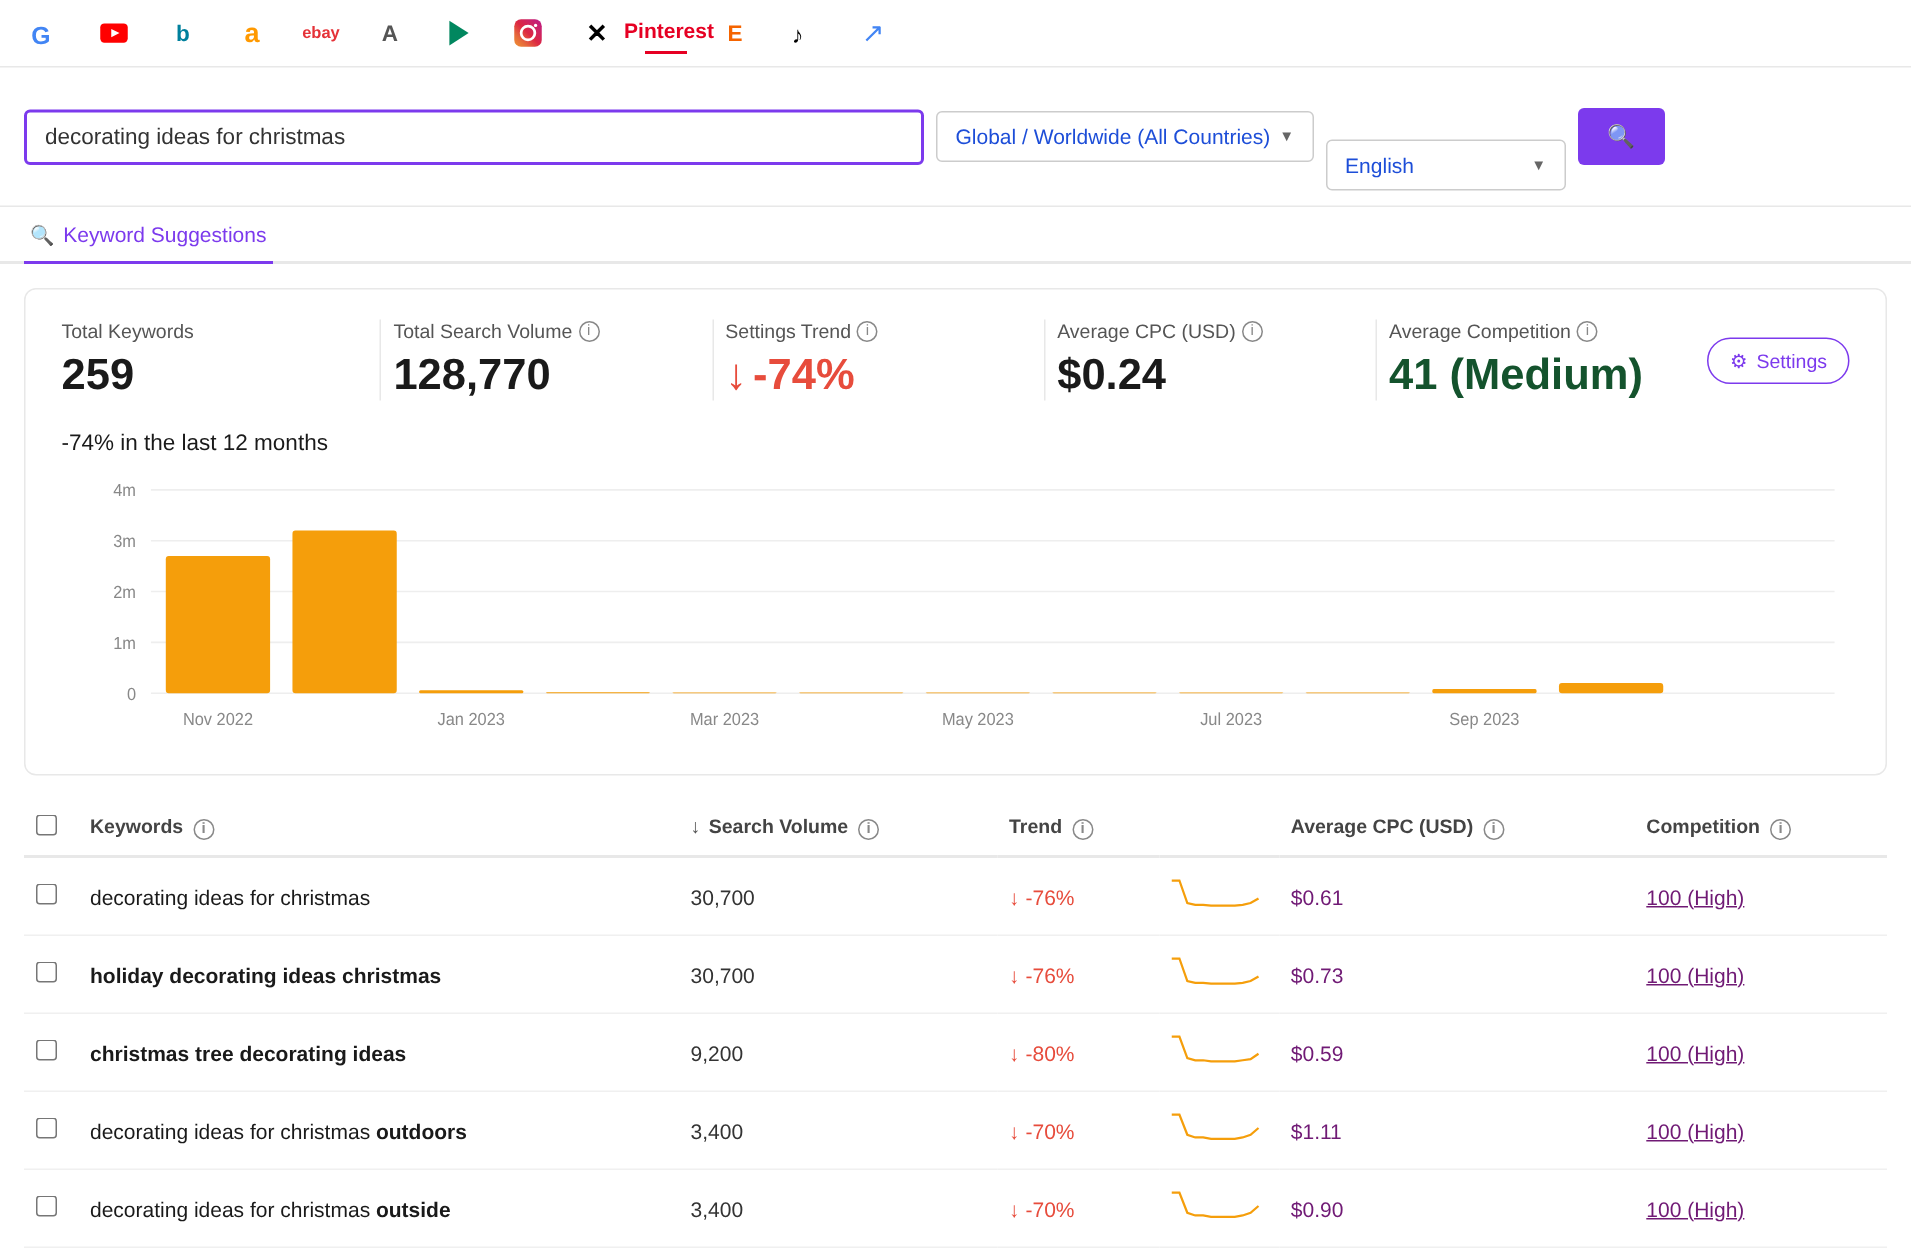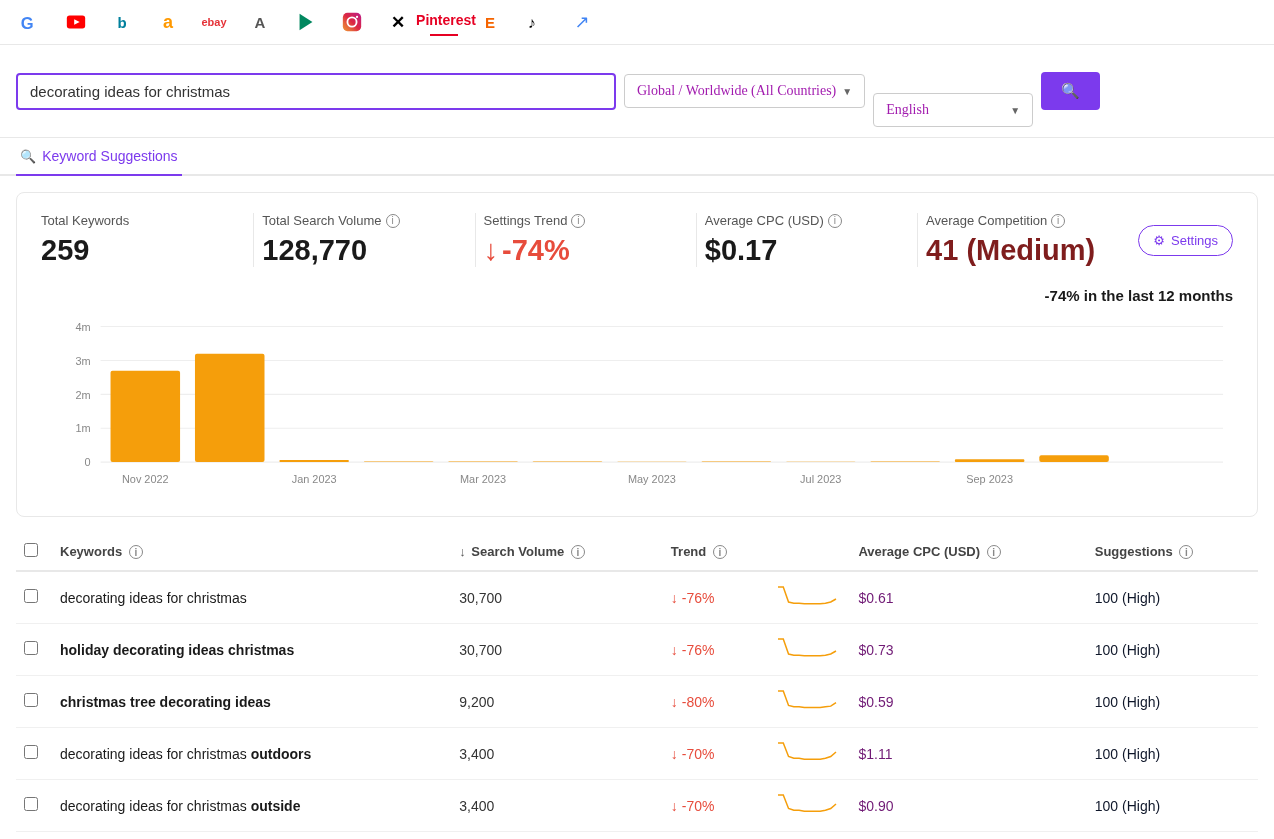--- a/index.html
+++ b/index.html
@@ -10,60 +10,60 @@
     .nav-icon { width: 28px; height: 28px; display: flex; align-items: center; justify-content: center; cursor: pointer; font-size: 18px; }
     .nav-icon.pinterest { color: #E60023; font-weight: bold; border-bottom: 2px solid #E60023; padding-bottom: 2px; }
     .nav-icon svg { width: 22px; height: 22px; }
 
     
     .search-bar { display: flex; align-items: center; padding: 10px 16px; gap: 8px; border-bottom: 1px solid #e8e8e8; }
     .search-input-wrap { display: flex; align-items: center; border: 2px solid #7c3aed; border-radius: 4px; flex: 1; max-width: 600px; padding: 8px 12px; }
     .search-input-wrap input { border: none; outline: none; font-size: 15px; width: 100%; color: #333; }
     .country-select, .lang-select { display: flex; align-items: center; border: 1px solid #ccc; border-radius: 4px; padding: 8px 12px; background: #fff; gap: 6px; cursor: pointer; min-width: 160px; justify-content: space-between; }
     .lang-select { min-width: 160px; margin-top: 38px; }
-    .select-text { font-size: 14px; color: #a21caf; font-family: Liberation Serif, serif; }
+    .select-text { font-size: 14px; color: #1d4ed8; }
     .chevron { font-size: 10px; color: #666; }
     .search-btn { background: #7c3aed; color: #fff; border: none; border-radius: 4px; padding: 10px 20px; cursor: pointer; display: flex; align-items: center; gap: 6px; font-size: 15px; }
 
     
     .tabs { display: flex; padding: 0 16px; border-bottom: 2px solid #e8e8e8; }
     .tab { padding: 10px 4px; margin-right: 24px; color: #7c3aed; font-size: 14px; font-weight: 500; cursor: pointer; display: flex; align-items: center; gap: 6px; border-bottom: 2px solid #7c3aed; margin-bottom: -2px; }
     .tab-icon { color: #7c3aed; font-size: 13px; }
 
     
     .stats-panel { margin: 16px; background: #fff; border: 1px solid #e8e8e8; border-radius: 8px; padding: 20px 24px; }
     .stats-row { display: flex; align-items: center; gap: 0; margin-bottom: 20px; }
     .stat-item { display: flex; flex-direction: column; gap: 6px; flex: 1; }
     .stat-item + .stat-item { border-left: 1px solid #e8e8e8; padding-left: 8px; }
     .stat-label { font-size: 13px; color: #555; display: flex; align-items: center; gap: 4px; }
     .stat-value { font-size: 29px; font-weight: 600; color: #1a1a1a; }
-    .stat-value.orange { color: #7f1d1d; }
+    .stat-value.orange { color: #14532d; }
     .stat-value.red { color: #e74c3c; display: flex; align-items: center; gap: 4px; }
     .info-icon { display: inline-flex; align-items: center; justify-content: center; width: 14px; height: 14px; border-radius: 50%; border: 1px solid #888; color: #888; font-size: 10px; cursor: pointer; }
     .settings-btn { margin-left: auto; border: 1.5px solid #7c3aed; color: #7c3aed; background: #fff; border-radius: 20px; padding: 7px 14px; cursor: pointer; display: flex; align-items: center; gap: 6px; font-size: 13px; white-space: nowrap; }
 
     
     .chart-section { margin-top: 16px; }
-    .chart-title { text-align: right; font-size: 15px; font-weight: 700; color: #1a1a1a; margin-bottom: 12px; }
+    .chart-title { text-align: left; font-size: 15px; font-weight: 400; color: #1a1a1a; margin-bottom: 12px; }
     .chart-container { position: relative; height: 180px; }
     .chart-svg { width: 100%; height: 100%; }
 
     
     .table-section { margin: 16px; }
     table { width: 100%; border-collapse: collapse; }
     thead tr { border-bottom: 2px solid #e8e8e8; }
     th { padding: 10px 8px; font-size: 13px; font-weight: 600; color: #444; text-align: left; white-space: nowrap; }
     th .info-icon { margin-left: 3px; }
     td { padding: 12px 8px; font-size: 14px; color: #333; border-bottom: 1px solid #f0f0f0; vertical-align: middle; }
     .td-keyword { color: #1a1a1a; }
     .td-keyword b { font-weight: 700; }
     .td-vol { color: #333; }
     .td-trend { color: #e74c3c; font-weight: 500; display: flex; align-items: center; gap: 4px; }
     .td-cpc { color: #701a75; }
-    .td-comp { color: #0f172a; font-weight: 500; }
+    .td-comp { color: #701a75; font-weight: 500; text-decoration: underline; }
     .trend-sparkline { width: 60px; height: 24px; }
     .sort-arrow { color: #555; margin-right: 2px; }
     .checkbox { width: 14px; height: 14px; cursor: pointer; }
     .th-check, .td-check { width: 36px; }
     .sparkline-col { width: 80px; }
   </style>
 </head>
 <body>
 
 <div class="top-nav">
@@ -180,21 +180,21 @@
       <div class="stat-value red">
         <span style="color:#e74c3c;">↓</span>
         <span>-74%</span>
       </div>
     </div>
     <div class="stat-item">
       <div class="stat-label">
         <span>Average CPC (USD)</span>
         <span class="info-icon">i</span>
       </div>
-      <div class="stat-value">$0.17</div>
+      <div class="stat-value">$0.24</div>
     </div>
     <div class="stat-item">
       <div class="stat-label">
         <span>Average Competition</span>
         <span class="info-icon">i</span>
       </div>
       <div class="stat-value orange">41 (Medium)</div>
     </div>
     <button class="settings-btn">
       <span>⚙</span>
@@ -273,21 +273,21 @@
         <th>
           <span>Trend</span>
           <span class="info-icon">i</span>
         </th>
         <th class="sparkline-col"></th>
         <th>
           <span>Average CPC (USD)</span>
           <span class="info-icon">i</span>
         </th>
         <th>
-          <span>Suggestions</span>
+          <span>Competition</span>
           <span class="info-icon">i</span>
         </th>
       </tr>
     </thead>
     <tbody id="table-body">
     <tr>
     <td class="td-check">
       <input type="checkbox" class="checkbox" style="">
     </td>
     <td class="td-keyword">

